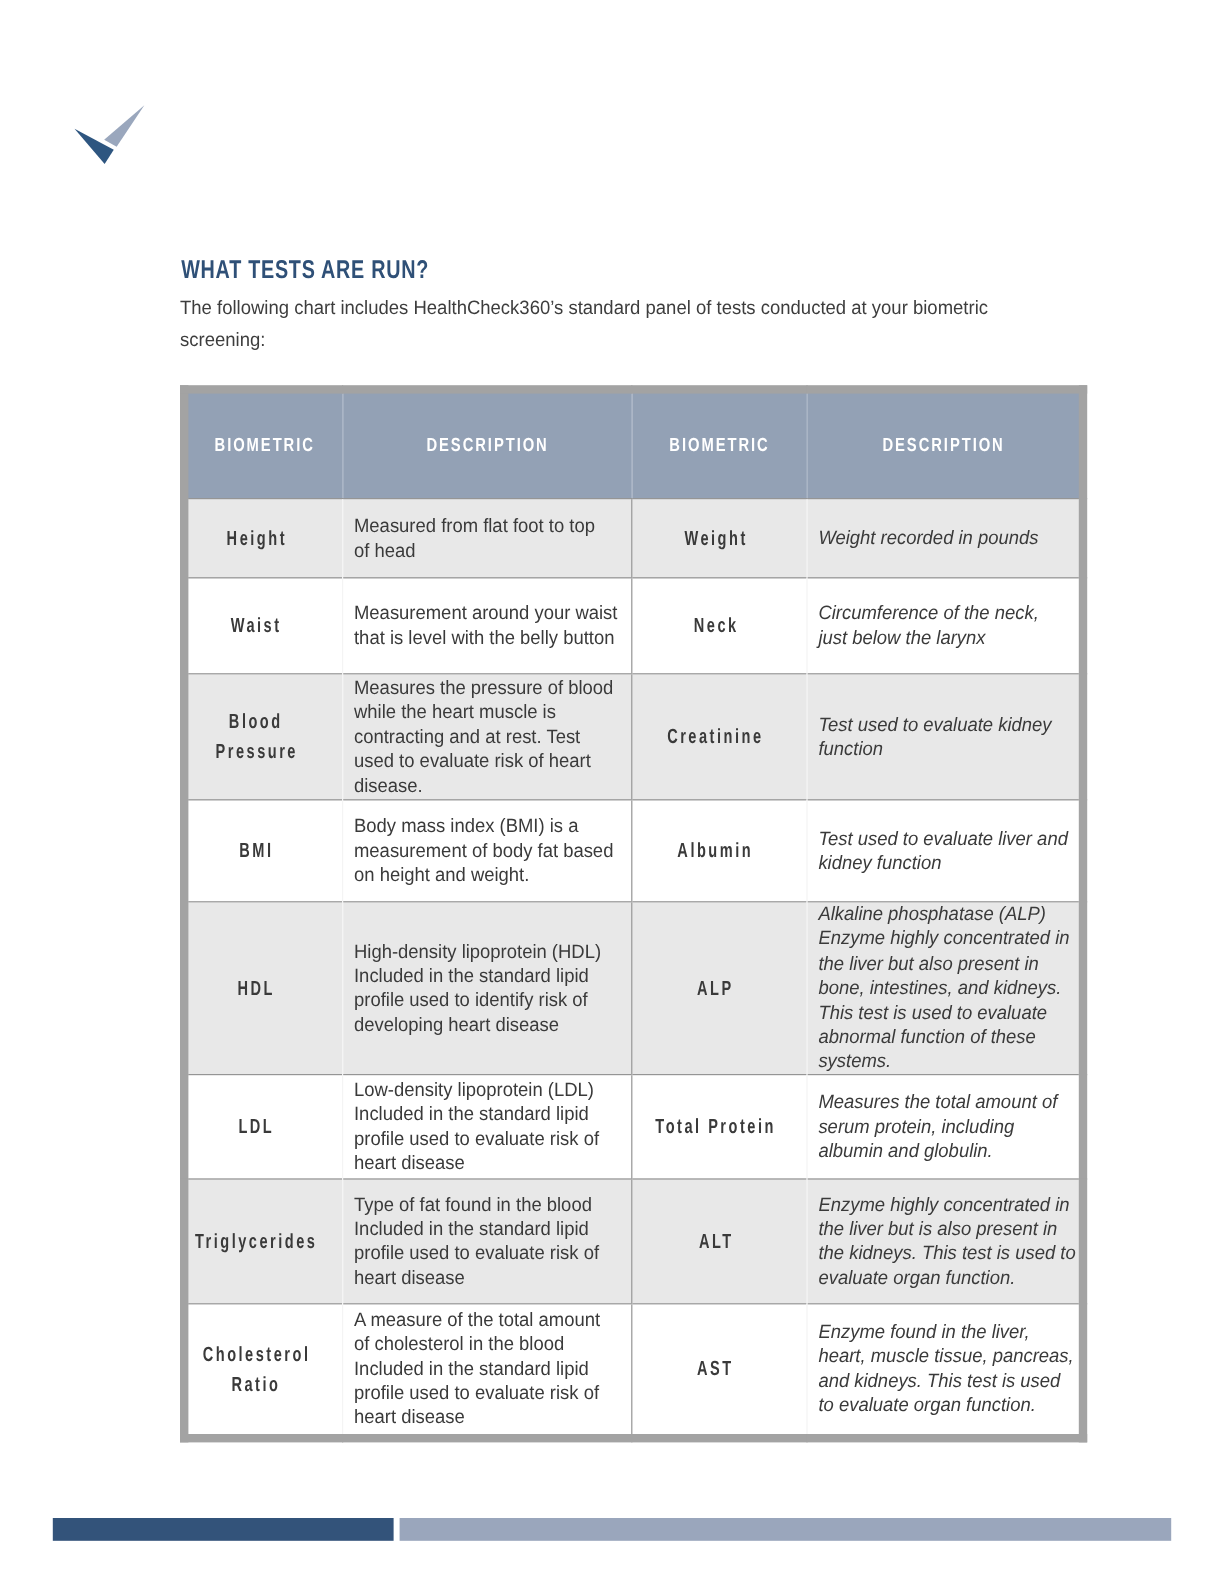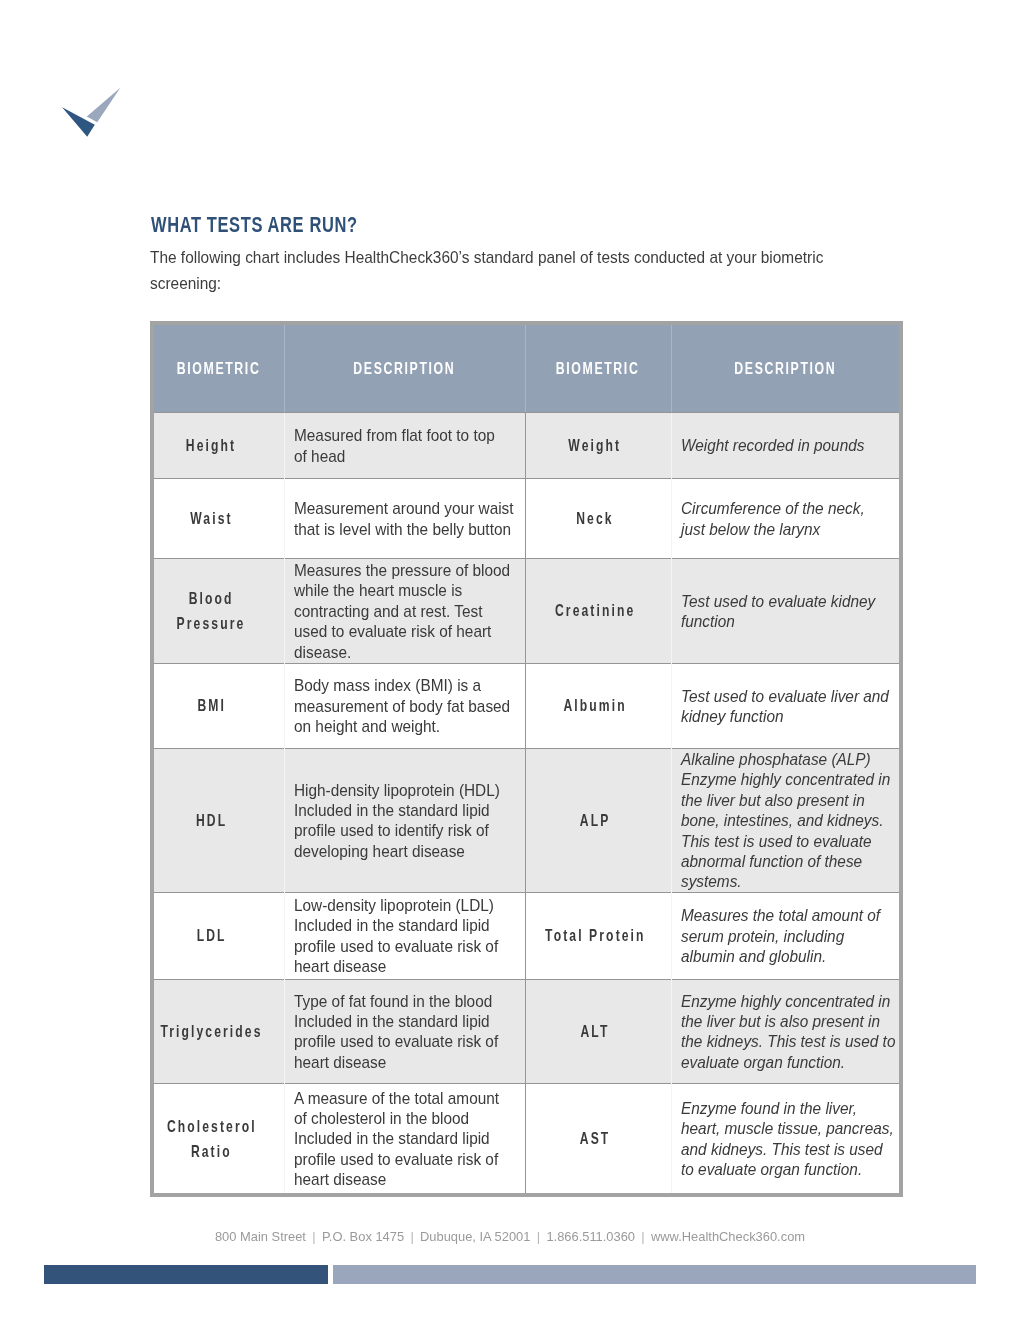--- a/index.html
+++ b/index.html
@@ -19,21 +19,21 @@
 
   
   #heading{position:absolute;left:151px;top:215px;font-size:21.4px;font-weight:bold;
            letter-spacing:0.8px;color:#2f5077;white-space:nowrap;line-height:1;
            transform:scaleX(0.77);transform-origin:left top;}
   #intro{position:absolute;left:150px;top:245px;width:700px;font-size:16.1px;color:#3d3d3d;
          line-height:25.6px;}
 
   
   #tbl{position:absolute;left:150px;top:321px;width:751px;border-collapse:collapse;
-       table-layout:fixed;border:4px solid #a3a3a3;}
+       table-layout:fixed;border:7px solid #a3a3a3;}
   #tbl td,#tbl th{padding:0;margin:0;vertical-align:middle;}
   #tbl thead th{background:#93a1b5;color:#fff;text-align:center;height:87px;
                 border-right:1px solid #aab5c6;border-bottom:1px solid #959595;}
   #tbl thead th span{display:inline-block;font-size:15.8px;font-weight:bold;
                 letter-spacing:2.06px;transform:scaleX(0.78);}
   #tbl thead th:last-child{border-right:none;}
   #tbl tbody tr{border-bottom:1px solid #959595;}
   #tbl tbody tr:last-child{border-bottom:none;}
   #tbl tbody tr.alt{background:#e8e8e8;}
   #tbl tbody td{border-right:1px solid #f4f4f4;}
@@ -305,20 +305,17 @@
               <div class="ln">Enzyme found in the liver,</div>
               <div class="ln">heart, muscle tissue, pancreas,</div>
               <div class="ln">and kidneys. This test is used</div>
               <div class="ln">to evaluate organ function.</div>
             </div>
           </td>
         </tr>
       </tbody>
   </table>
 
-  <div id="foot-text">
-    <span>800 Main Street</span><span class="sep">|</span><span>P.O. Box 1475</span><span class="sep">|</span><span>Dubuque, IA 52001</span><span class="sep">|</span><span>1.866.511.0360</span><span class="sep">|</span><span>www.HealthCheck360.com</span>
-  </div>
 
   <div id="bar-dark"></div>
   <div id="bar-light"></div>
 
 </div>
 
 </body></html>

